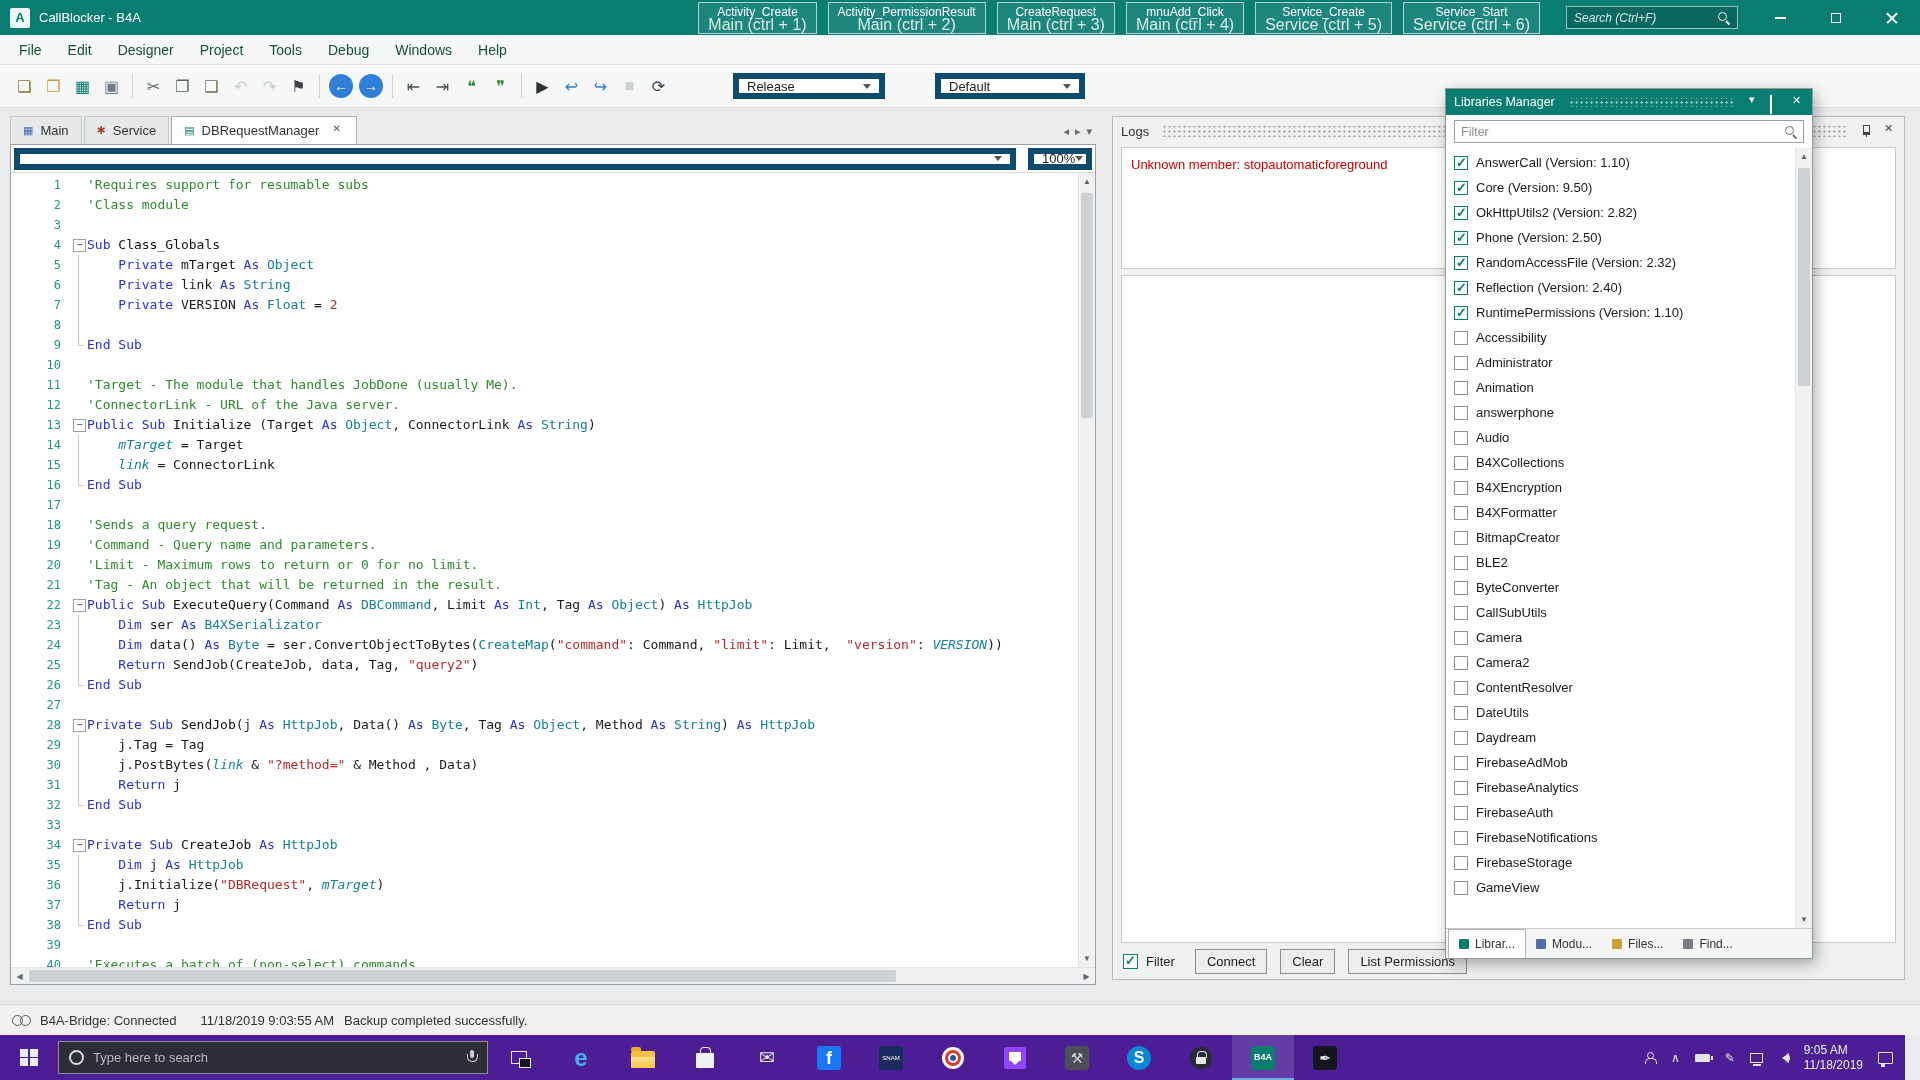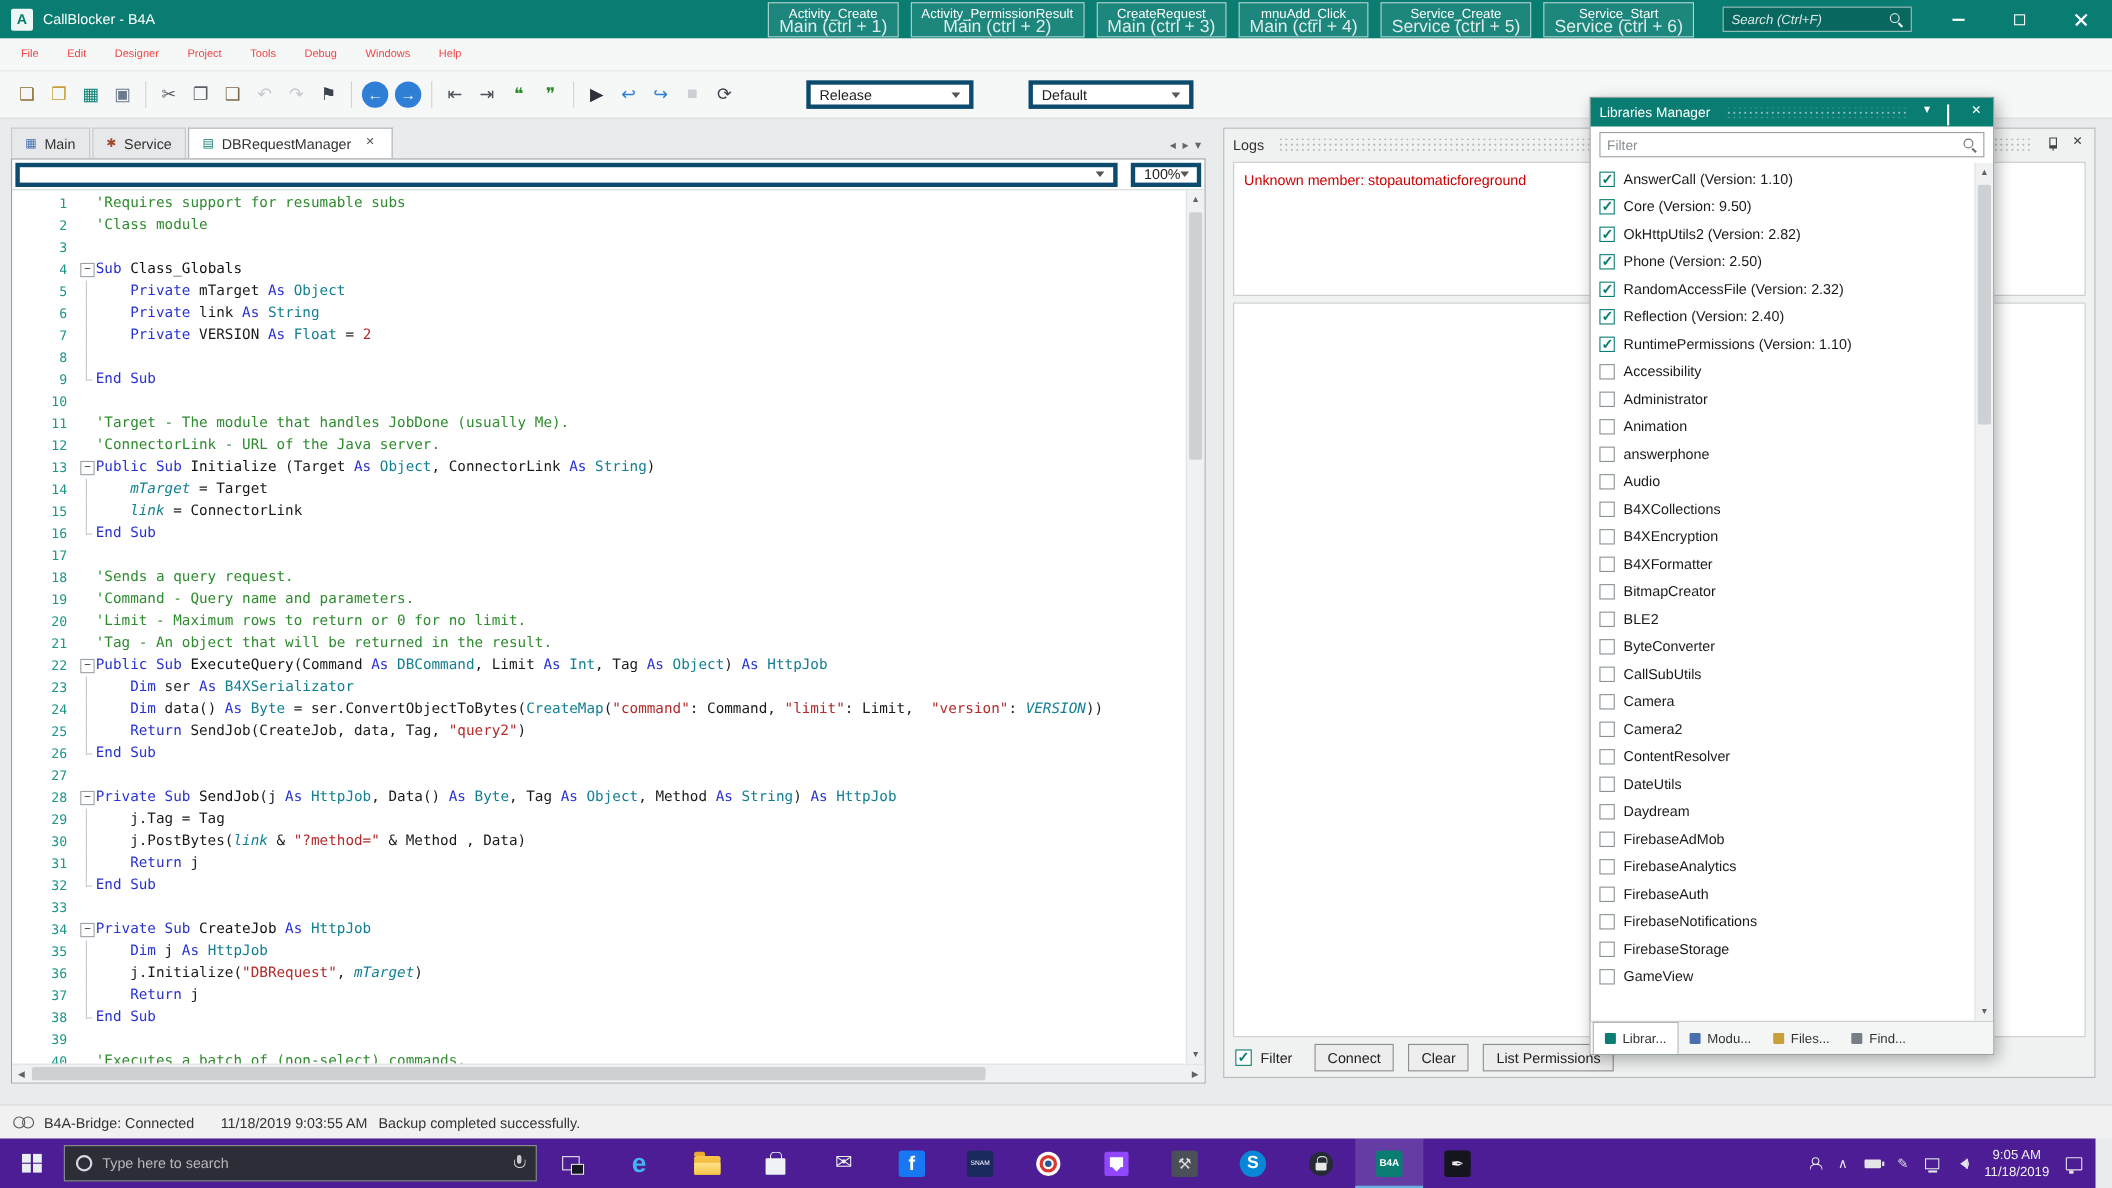--- a/index.html
+++ b/index.html
@@ -21,28 +21,28 @@
   .win-btns{display:flex;height:35px;flex:none}
   .win-btn{width:56px;height:35px;display:flex;align-items:center;justify-content:center;position:relative}
   .ic-min{width:11px;height:2px;background:#fff}
   .ic-max{width:10px;height:10px;border:1.5px solid #fff}
   .ic-x::before,.ic-x::after{content:"";position:absolute;left:50%;top:50%;width:14px;height:1.6px;background:#fff}
   .ic-x::before{transform:translate(-50%,-50%) rotate(45deg)}
   .ic-x::after{transform:translate(-50%,-50%) rotate(-45deg)}
 
   
   .menubar{position:absolute;top:35px;left:0;right:0;height:30px;background:#f6f7f7;border-bottom:1px solid #e3e4e5;display:flex;align-items:center;padding-left:6px}
-  .menu-item{font-size:10px;color:#ef4444;padding:5px 13px;cursor:default}
+  .menu-item{font-size:14px;color:#14532d;padding:5px 13px;cursor:default}
   .toolbar{position:absolute;top:65px;left:0;right:0;height:43px;background:#f6f7f7;border-bottom:1px solid #d9dadb;display:flex;align-items:center;padding-left:10px}
   .tb-btns{display:flex;align-items:center}
   .tool-btn{width:27px;height:27px;display:flex;align-items:center;justify-content:center;font-size:16px;border-radius:3px;margin:0 1px;cursor:default}
   .tool-btn.round{border-radius:50%;width:24px;height:24px;font-size:14px;margin:0 3px}
   .tool-btn.disabled{opacity:.8}
   .tb-sep{width:1px;height:24px;background:#d0d2d4;margin:0 6px}
-  .combo{height:26px;background:#fff;border:4px solid #0c4a6e;display:flex;align-items:center;font-size:13px;color:#222;padding:0 8px;position:relative}
+  .combo{height:26px;background:#fff;border:6px solid #0c4a6e;display:flex;align-items:center;font-size:13px;color:#222;padding:0 8px;position:relative}
   .caret{margin-left:auto;width:0;height:0;border-left:4px solid transparent;border-right:4px solid transparent;border-top:5px solid #555}
   .combo-release{width:152px;margin-left:60px}
   .combo-default{width:150px;margin-left:50px}
 
   
   .ed-tabbar{position:absolute;left:10px;top:116px;width:1086px;height:28px;display:flex;align-items:flex-end}
   #ed-tabs{display:flex;height:28px}
   .ed-tab{display:flex;align-items:center;gap:7px;height:28px;padding:0 12px;font-size:13px;color:#333;background:#e6e8e9;border:1px solid #c6cacd;border-bottom:none;margin-right:2px;cursor:default}
   .ed-tab.active{background:#fff;border-color:#a8adb2}
   .ed-tab-ic{font-size:11px}
@@ -179,21 +179,21 @@
   .tray-g{font-size:12px;color:#e4e4e8}
   .ki-people{width:12px;height:12px;position:relative}
   .ki-people::before{content:"";position:absolute;left:3.5px;top:0;width:5px;height:5px;border:1.2px solid #e4e4e8;border-radius:50%}
   .ki-people::after{content:"";position:absolute;left:1px;bottom:0;width:10px;height:5px;border:1.2px solid #e4e4e8;border-bottom:none;border-radius:5px 5px 0 0}
   .ki-battery{width:15px;height:8px;border:1.2px solid #e4e4e8;border-radius:1px;position:relative;background:#e4e4e8}
   .ki-battery::after{content:"";position:absolute;right:-4px;top:1.5px;width:2px;height:4px;background:#e4e4e8}
   .ki-net{width:13px;height:10px;border:1.2px solid #e4e4e8;position:relative}
   .ki-net::after{content:"";position:absolute;left:2px;bottom:-4px;width:8px;height:1.5px;background:#e4e4e8}
   .ki-volume{width:0;height:0;border-top:5px solid transparent;border-bottom:5px solid transparent;border-right:7px solid #e4e4e8;position:relative;margin-left:4px}
   .ki-volume::after{content:"";position:absolute;left:2px;top:-5px;width:5px;height:10px;border-right:1.5px solid #e4e4e8;border-radius:0 5px 5px 0}
-  .clock{display:flex;flex-direction:column;align-items:center;justify-content:center;font-size:12px;line-height:15px;color:#f0f0f2}
+  .clock{display:flex;flex-direction:column;justify-content:center;font-size:12px;line-height:15px;color:#f0f0f2}
   .ki-ac{width:15px;height:12px;border:1.4px solid #e4e4e8;border-radius:1px;position:relative}
   .ki-ac::after{content:"";position:absolute;left:2px;bottom:-4px;width:4px;height:3px;background:#e4e4e8}
 
   
   .mag{position:relative;width:13px;height:13px;display:inline-block;flex:none}
   .mag::before{content:"";position:absolute;left:1px;top:1px;width:7px;height:7px;border:1.6px solid currentColor;border-radius:50%}
   .mag::after{content:"";position:absolute;left:9px;top:9px;width:5px;height:1.7px;background:currentColor;transform:rotate(45deg);transform-origin:left center}
   .mag-light{color:#eaf4f2}
   .mag-dark{color:#6b7176}
 </style>

